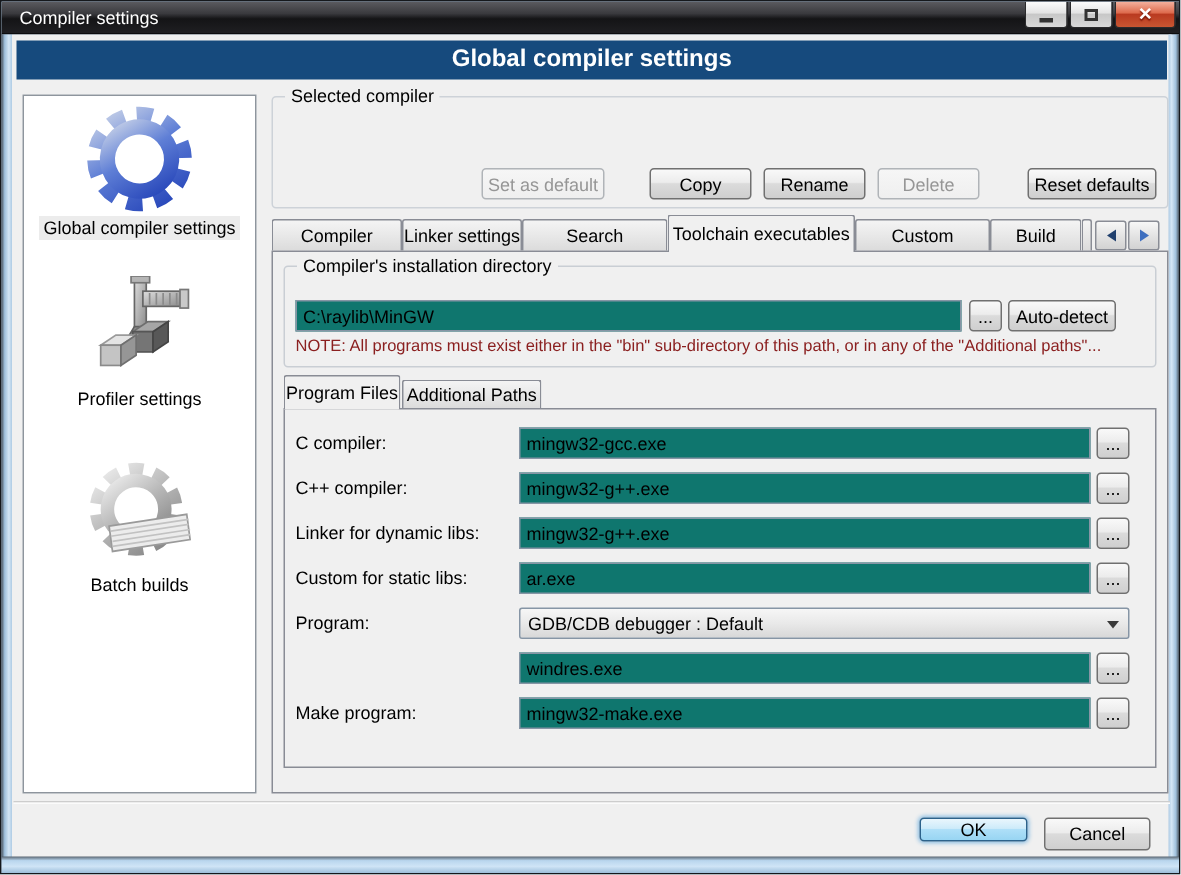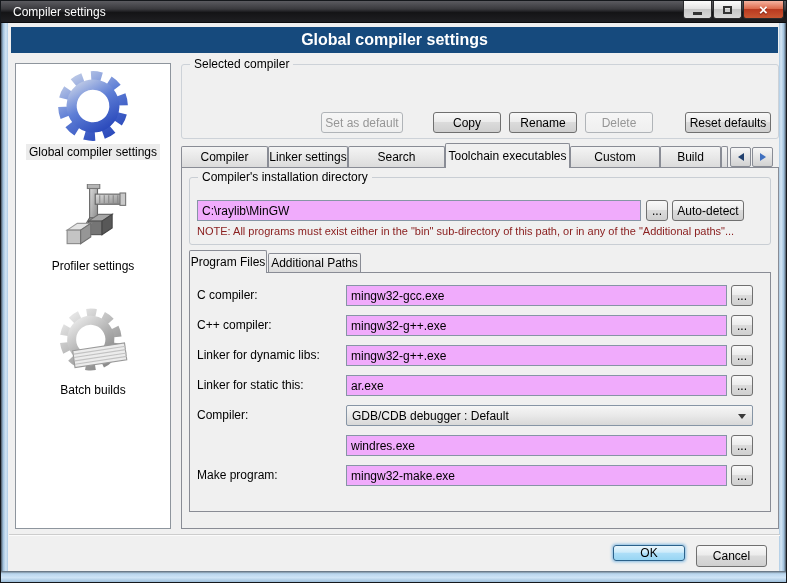--- a/index.html
+++ b/index.html
@@ -82,21 +82,21 @@
     display:flex; align-items:center; justify-content:center; }
   .arrow-left-g { width:0; height:0; border-top:4px solid transparent; border-bottom:4px solid transparent; border-right:6px solid #21406e; }
   .arrow-right-g { width:0; height:0; border-top:4px solid transparent; border-bottom:4px solid transparent; border-left:6px solid #3f6fbf; }
   .panel { position:absolute; background:#f0f0f0; border:1px solid #898c95; z-index:3; }
   
   .subtab { position:absolute; height:20px; top:252px; border:1px solid #898c95; border-bottom:none;
     border-radius:2px 2px 0 0; font-size:12px; text-align:center; line-height:19px; cursor:pointer;
     background:linear-gradient(180deg,#f4f4f4 0%,#e9e9e9 45%,#dadada 100%); z-index:4; }
   .subtab.active { top:249px; height:23px; background:#f0f0f0; z-index:7; line-height:22px; }
   
-  .tinput { position:absolute; height:21px; border:1px solid #8695a5; background:#f0abfc;
+  .tinput { position:absolute; height:21px; border:1px solid #8695a5; background:#0f766e;
     font-family:"Liberation Sans",sans-serif; font-size:12px; padding:0 4px; color:#000; }
   .flabel { position:absolute; font-size:12px; color:#000; line-height:21px; }
   .note-text { position:absolute; font-size:11px; white-space:nowrap; overflow:hidden; }
   .divider { position:absolute; left:8px; top:533px; width:771px; height:2px;
     border-top:1px solid #cdcdcd; border-bottom:1px solid #fbfbfb; }
   .z { z-index:8; }
 </style>
 </head>
 <body>
 
@@ -226,25 +226,25 @@
   <button class="btn z" style="left:730px; top:284px; width:22px;"><span>...</span></button>
 
   <span class="flabel z" style="left:196px; top:314px;">C++ compiler:</span>
   <input class="tinput z" style="left: 345px; top: 314px; width: 381px;" value="mingw32-g++.exe">
   <button class="btn z" style="left:730px; top:314px; width:22px;"><span>...</span></button>
 
   <span class="flabel z" style="left:196px; top:344px;">Linker for dynamic libs:</span>
   <input class="tinput z" style="left: 345px; top: 344px; width: 381px;" value="mingw32-g++.exe">
   <button class="btn z" style="left:730px; top:344px; width:22px;"><span>...</span></button>
 
-  <span class="flabel z" style="left:196px; top:374px;">Linker for static this:</span>
+  <span class="flabel z" style="left:196px; top:374px;">Custom for static libs:</span>
   <input class="tinput z" style="left: 345px; top: 374px; width: 381px;" value="ar.exe">
   <button class="btn z" style="left:730px; top:374px; width:22px;"><span>...</span></button>
 
-  <span class="flabel z" style="left:196px; top:404px;">Compiler:</span>
+  <span class="flabel z" style="left:196px; top:404px;">Program:</span>
   <div class="combo shaded z" style="left:345px; top:404px; width:407px; height:21px;">
     <span>GDB/CDB debugger : Default</span>
     <span class="arrow-down" style="top:8px;"></span>
   </div>
 
   <input class="tinput z" style="left: 345px; top: 434px; width: 381px;" value="windres.exe">
   <button class="btn z" style="left:730px; top:434px; width:22px;"><span>...</span></button>
 
   <span class="flabel z" style="left:196px; top:464px;">Make program:</span>
   <input class="tinput z" style="left: 345px; top: 464px; width: 381px;" value="mingw32-make.exe">

